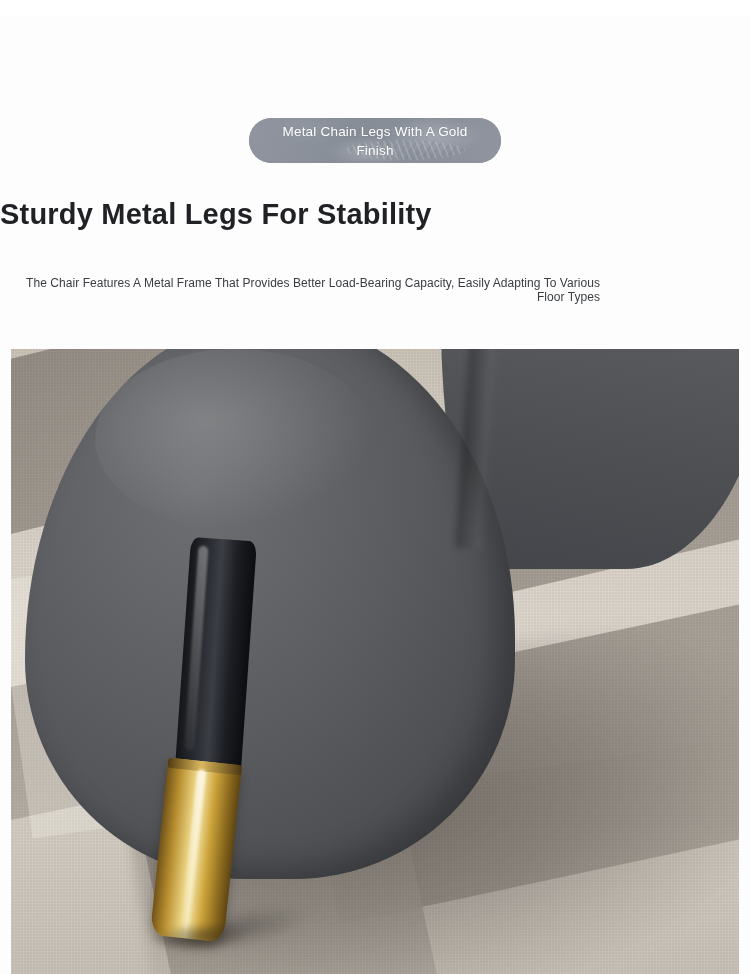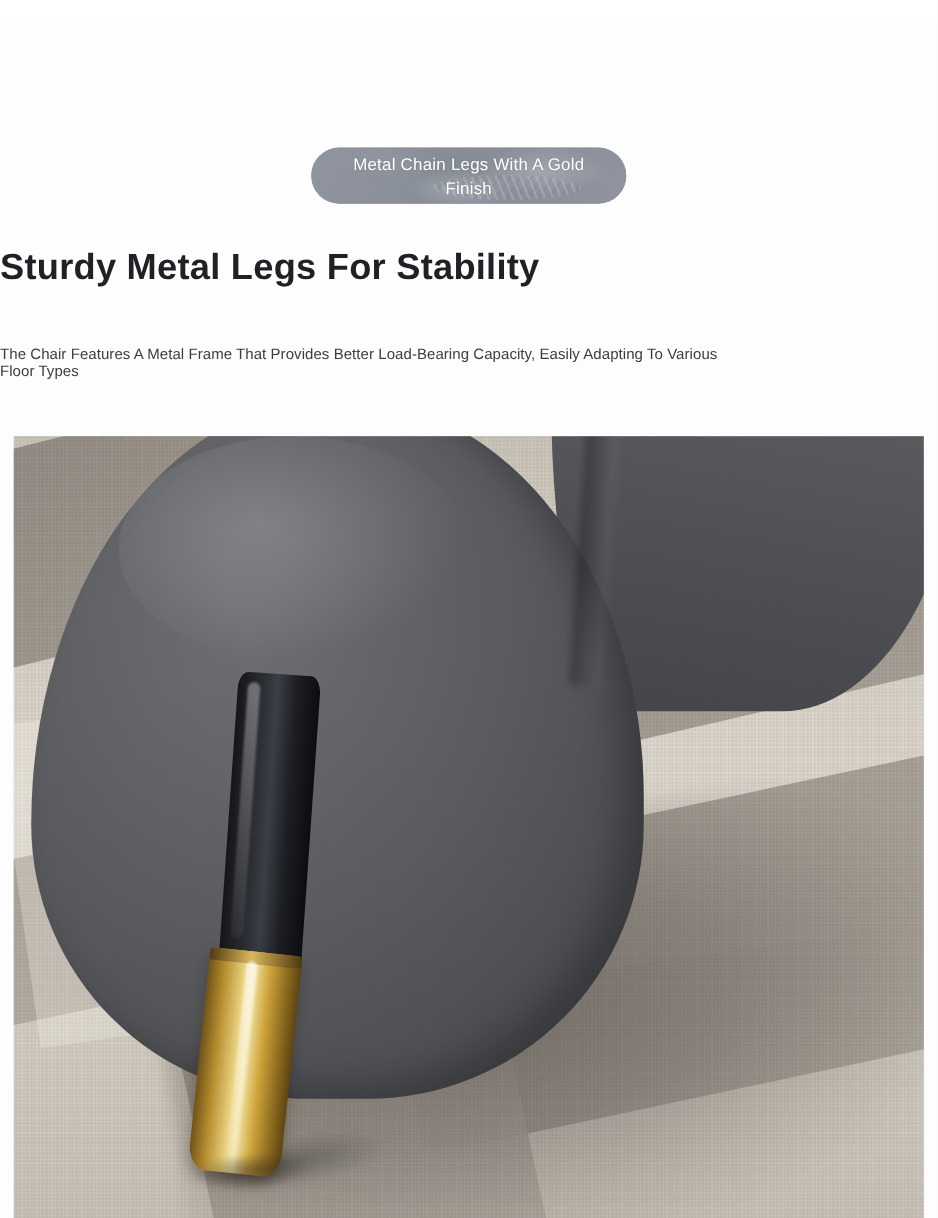--- a/index.html
+++ b/index.html
@@ -91,21 +91,21 @@
     font-weight: bold;
     color: #1f2124;
     letter-spacing: 0.2px;
   }
 
   .subline {
     position: absolute;
     left: 0;
     top: 259px;
     width: 600px;
-    text-align: left;
+    text-align: right;
     font-size: 12px;
     color: #3a3d42;
     letter-spacing: 0.05px;
   }
 
   
   .photo {
     position: absolute;
     left: 11px;
     top: 332px;

